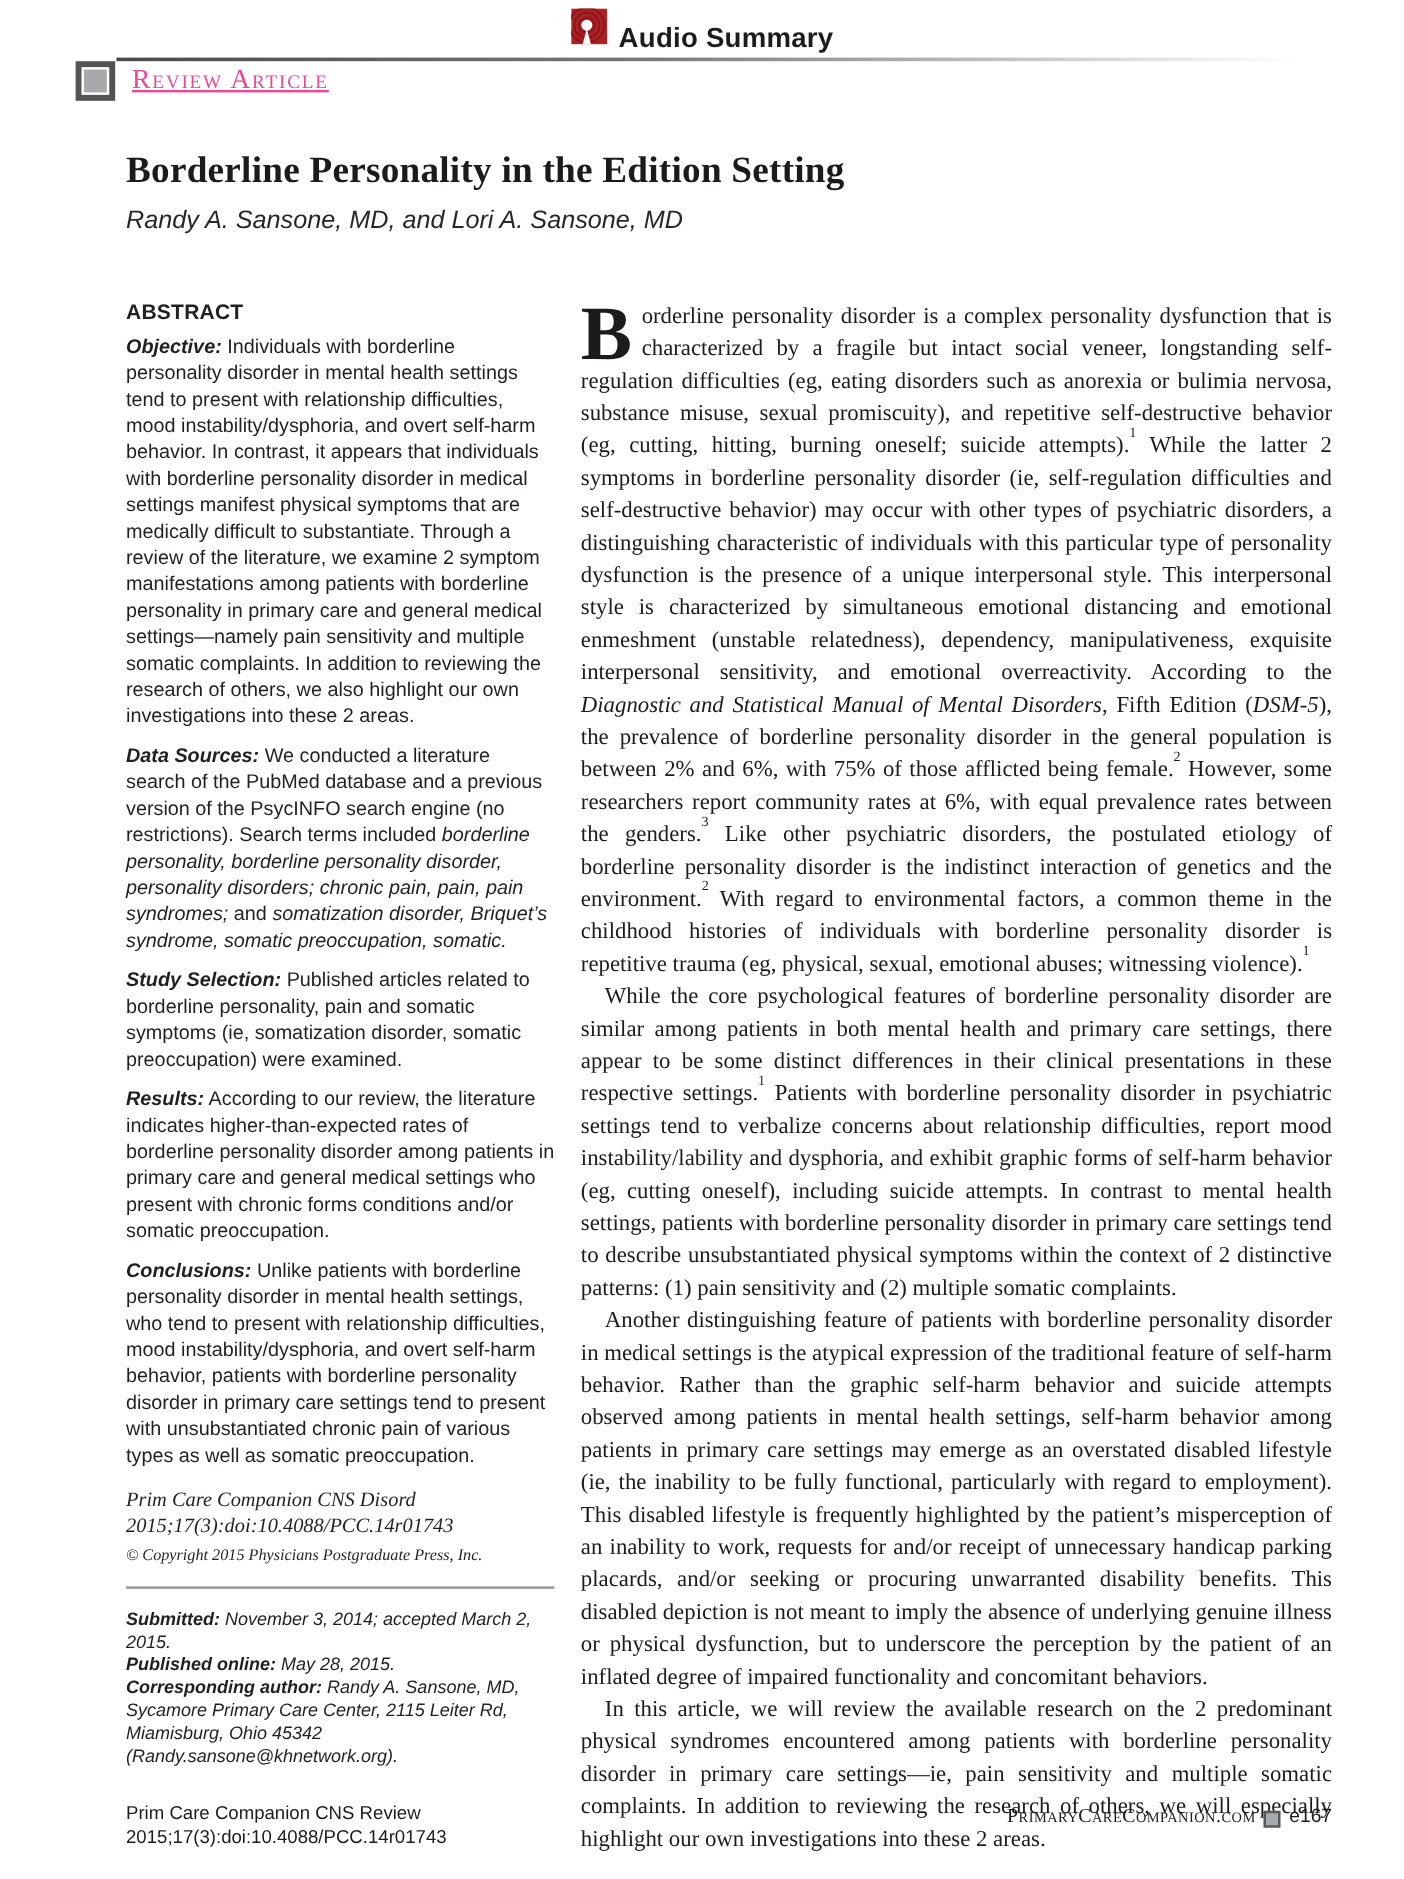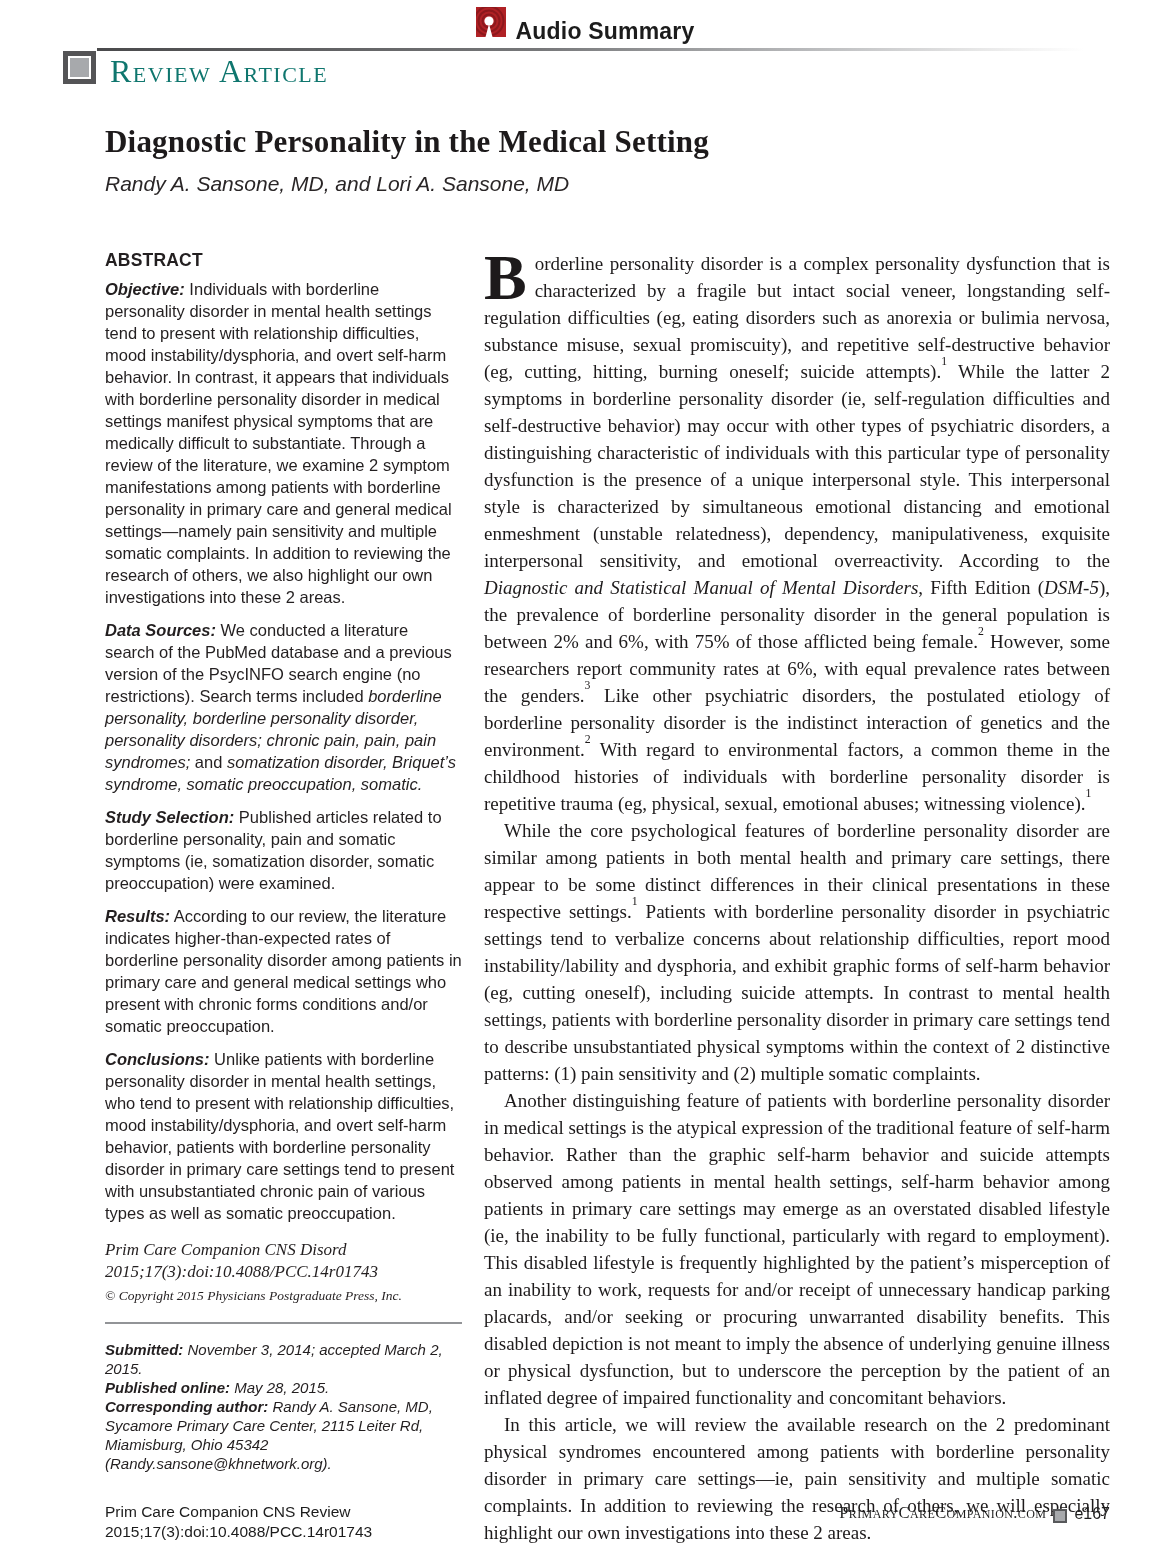--- a/index.html
+++ b/index.html
@@ -11,21 +11,21 @@
   .audio-header { display:flex; justify-content:center; align-items:center; gap:10px; padding-top:5px; height:34px; }
   .audio-label { font-size:23px; font-weight:700; letter-spacing:0.2px; color:#1c1c1c;margin-top:19px; }
 
   .banner { position:relative; margin:9px 60px 0 63px; height:52px; }
   .banner-rule { position:absolute; top:0; left:34px; right:26px; height:3px;
     background:linear-gradient(to right,#4a4a4c 0%,#77787a 45%,#b9babc 72%,#eeeeee 92%,#ffffff 100%); }
   .banner-square { position:absolute; top:3px; left:0; width:33px; height:33px; background:#545456;
     display:flex; align-items:center; justify-content:center; }
   .banner-square-inner { width:19px; height:19px; background:#a7a9ac; border:2px solid #ffffff; }
   .banner-label { position:absolute; left:47px; top:5px; font-family:"Liberation Serif", serif;
-    font-variant:small-caps; font-size:32px; letter-spacing:1.5px; color:#0f766e; }
+    font-variant:small-caps; font-size:23px; letter-spacing:1.5px; color:#ec4899;text-decoration:underline; }
 
   .article-title { margin:24px 60px 0 105px; font-family:"Liberation Serif", serif;
     font-weight:700; font-size:31px; letter-spacing:0.2px; color:#1d1a1b; }
   .article-authors { margin:12px 60px 0 105px; font-style:italic; font-size:21px; color:#2a2627; }
 
   .columns { display:flex; margin:54px 60px 0 105px; gap:22px; }
   .col-left { width:357px; flex:none; }
   .col-right { flex:1; font-family:"Liberation Serif", serif; font-size:19px; line-height:27px;
     text-align:justify; color:#1d1a1b; }
 
@@ -72,21 +72,21 @@
 </div>
 
 <div class="banner">
   <div class="banner-rule"></div>
   <div class="banner-square">
     <div class="banner-square-inner"></div>
   </div>
   <div class="banner-label">Review Article</div>
 </div>
 
-<h1 class="article-title">Diagnostic Personality in the Medical Setting</h1>
+<h1 class="article-title">Borderline Personality in the Edition Setting</h1>
 <div class="article-authors">Randy A. Sansone, MD, and Lori A. Sansone, MD</div>
 
 <div class="columns">
 
   <div class="col-left">
     <div class="abstract-heading">ABSTRACT</div>
     <p class="abs-p"><span class="bi">Objective:</span><span> Individuals with borderline personality disorder in mental health settings tend to present with relationship difficulties, mood instability/dysphoria, and overt self-harm behavior. In contrast, it appears that individuals with borderline personality disorder in medical settings manifest physical symptoms that are medically difficult to substantiate. Through a review of the literature, we examine 2 symptom manifestations among patients with borderline personality in primary care and general medical settings—namely pain sensitivity and multiple somatic complaints. In addition to reviewing the research of others, we also highlight our own investigations into these 2 areas.</span></p>
     <p class="abs-p"><span class="bi">Data Sources:</span><span> We conducted a literature search of the PubMed database and a previous version of the PsycINFO search engine (no restrictions). Search terms included </span><span class="i">borderline personality, borderline personality disorder, personality disorders; chronic pain, pain, pain syndromes;</span><span> and </span><span class="i">somatization disorder, Briquet’s syndrome, somatic preoccupation, somatic.</span></p>
     <p class="abs-p"><span class="bi">Study Selection:</span><span> Published articles related to borderline personality, pain and somatic symptoms (ie, somatization disorder, somatic preoccupation) were examined.</span></p>
     <p class="abs-p"><span class="bi">Results:</span><span> According to our review, the literature indicates higher-than-expected rates of borderline personality disorder among patients in primary care and general medical settings who present with chronic forms conditions and/or somatic preoccupation.</span></p>

